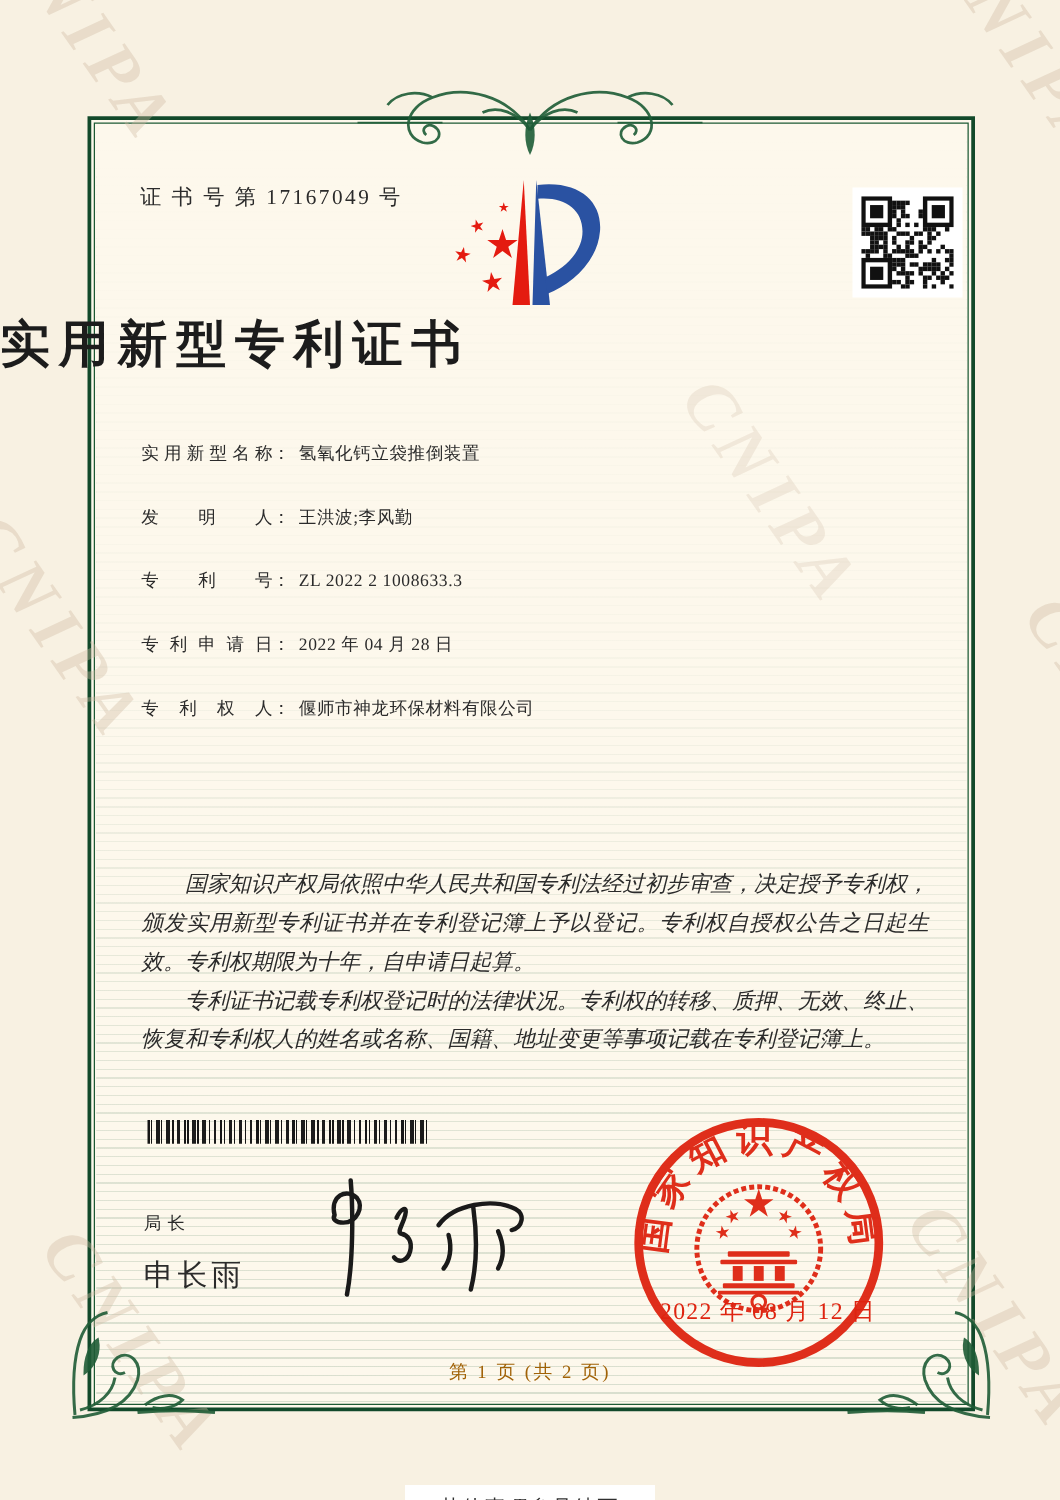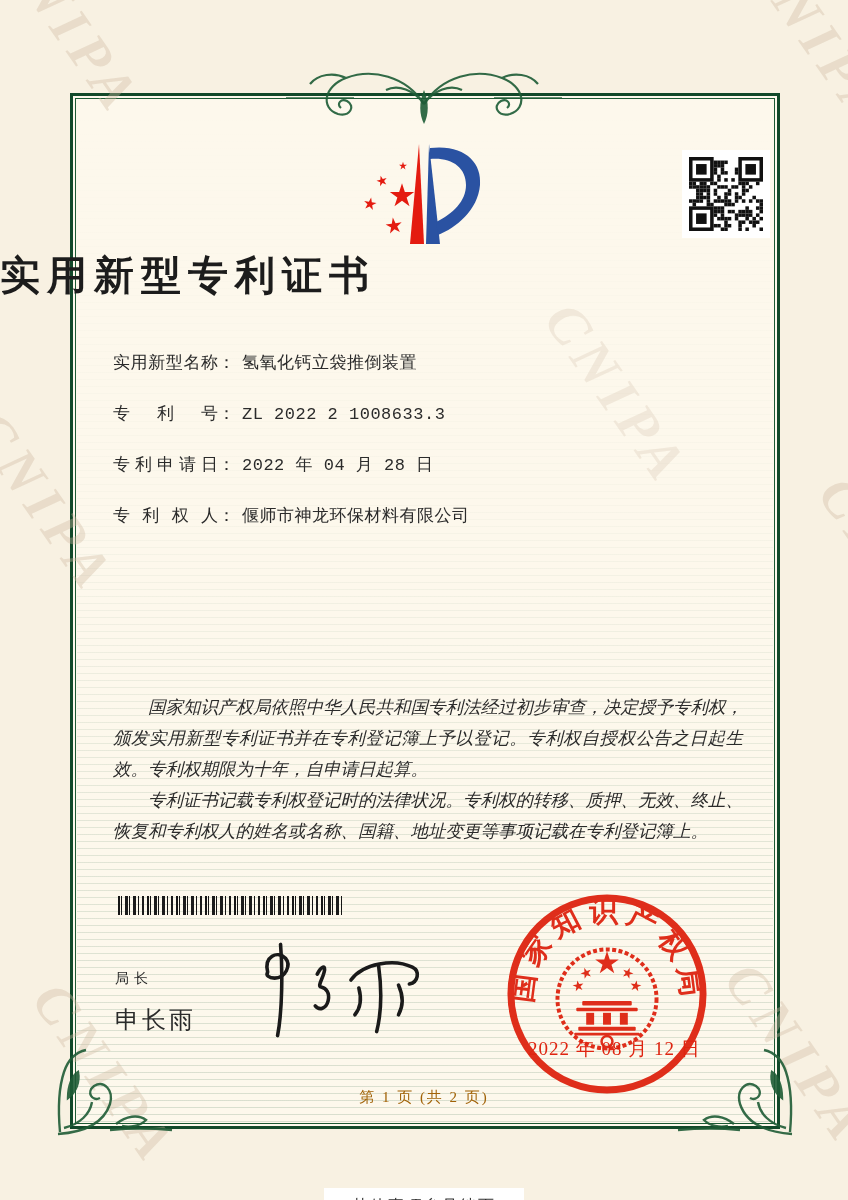--- a/index.html
+++ b/index.html
@@ -43,21 +43,21 @@
   
   .z { position:absolute; z-index:3; }
   .cert-no { left:112px; top:146px; font-size:17px; letter-spacing:2px; }
   .logo { left:350px; top:140px; width:140px; height:116px; }
   .qr-box { left:682px; top:150px; width:88px; height:88px; background:#ffffff; padding:7px; }
   .title {
     left:0; top:248px; width:100%; text-align:left;
     font-size:40px; font-weight:bold; letter-spacing:7px; color:#1c1c1c;
   }
   .fields { left:113px; top:352px; width:632px; }
-  .frow { position:relative; font-size:17px; line-height:24px; margin-bottom:27px; white-space:nowrap;font-family:Liberation Mono, monospace; }
+  .frow { position:relative; font-size:14px; line-height:24px; margin-bottom:27px; white-space:nowrap; }
   .lbl { display:inline-block; width:105px; text-align:justify; text-align-last:justify; }
   .colon { display:inline-block; }
   .val { margin-left:7px; letter-spacing:0.5px; }
   .pair2 { position:absolute; left:342px; top:0; }
   .paras { left:113px; top:692px; width:630px; font-size:17.5px; line-height:31px; text-align:justify; }
   .paras p { text-indent:2em;font-style:italic; }
   .barcode {
     left:118px; top:896px; width:224px; height:19px;
     background:repeating-linear-gradient(90deg,
       #151515 0 2px, transparent 2px 3px,
@@ -128,20 +128,21 @@
     <g stroke="#1f5c36" fill="none" stroke-width="2.4" opacity="0.9">
       <path d="M12,96 C40,94 58,84 64,66 C68,52 58,42 48,48 C40,54 46,64 54,60"></path>
       <path d="M14,94 C12,72 12,52 18,34 C22,22 30,14 40,12"></path>
       <path d="M18,90 C34,86 44,76 46,64"></path>
       <path d="M64,92 C84,90 104,90 126,92"></path>
       <path d="M70,86 C80,78 92,76 100,82 C94,88 84,90 76,88"></path>
       <path d="M22,60 C30,54 34,44 32,34 C26,38 22,48 22,60 Z" fill="#1f5c36"></path>
     </g>
   </svg>
 
+  <div class="z cert-no">证 书 号 第 17167049 号</div>
 
   <svg class="z logo" viewBox="0 0 140 116">
     <defs>
       <path id="star2" d="M0,-10 L2.23,-3.07 9.51,-3.09 3.61,1.17 5.88,8.09 0,3.8 -5.88,8.09 -3.61,1.17 -9.51,-3.09 -2.23,-3.07 Z"></path>
     </defs>
     <g fill="#e41b10">
       <use href="#star2" transform="translate(53,26) scale(0.42)"></use>
       <use href="#star2" transform="translate(32,41) scale(0.55) rotate(-15)"></use>
       <use href="#star2" transform="translate(20,64) scale(0.66) rotate(10)"></use>
       <use href="#star2" transform="translate(44,86) scale(0.85) rotate(-8)"></use>
@@ -308,20 +309,23 @@
     </svg>
   </div>
 
   <div class="z title">实用新型专利证书</div>
 
   <div class="z fields">
     <div class="frow">
       <span class="lbl">实用新型名称</span><span class="colon">：</span><span class="val">氢氧化钙立袋推倒装置</span>
     </div>
     <div class="frow">
+      <span class="lbl">发明人</span><span class="colon">：</span><span class="val">王洪波;李风勤</span>
+    </div>
+    <div class="frow">
       <span class="lbl">专利号</span><span class="colon">：</span><span class="val">ZL 2022 2 1008633.3</span>
     </div>
     <div class="frow">
       <span class="lbl">专利申请日</span><span class="colon">：</span><span class="val">2022 年 04 月 28 日</span>
     </div>
     <div class="frow">
       <span class="lbl">专利权人</span><span class="colon">：</span><span class="val">偃师市神龙环保材料有限公司</span>
     </div>
   </div>
 

